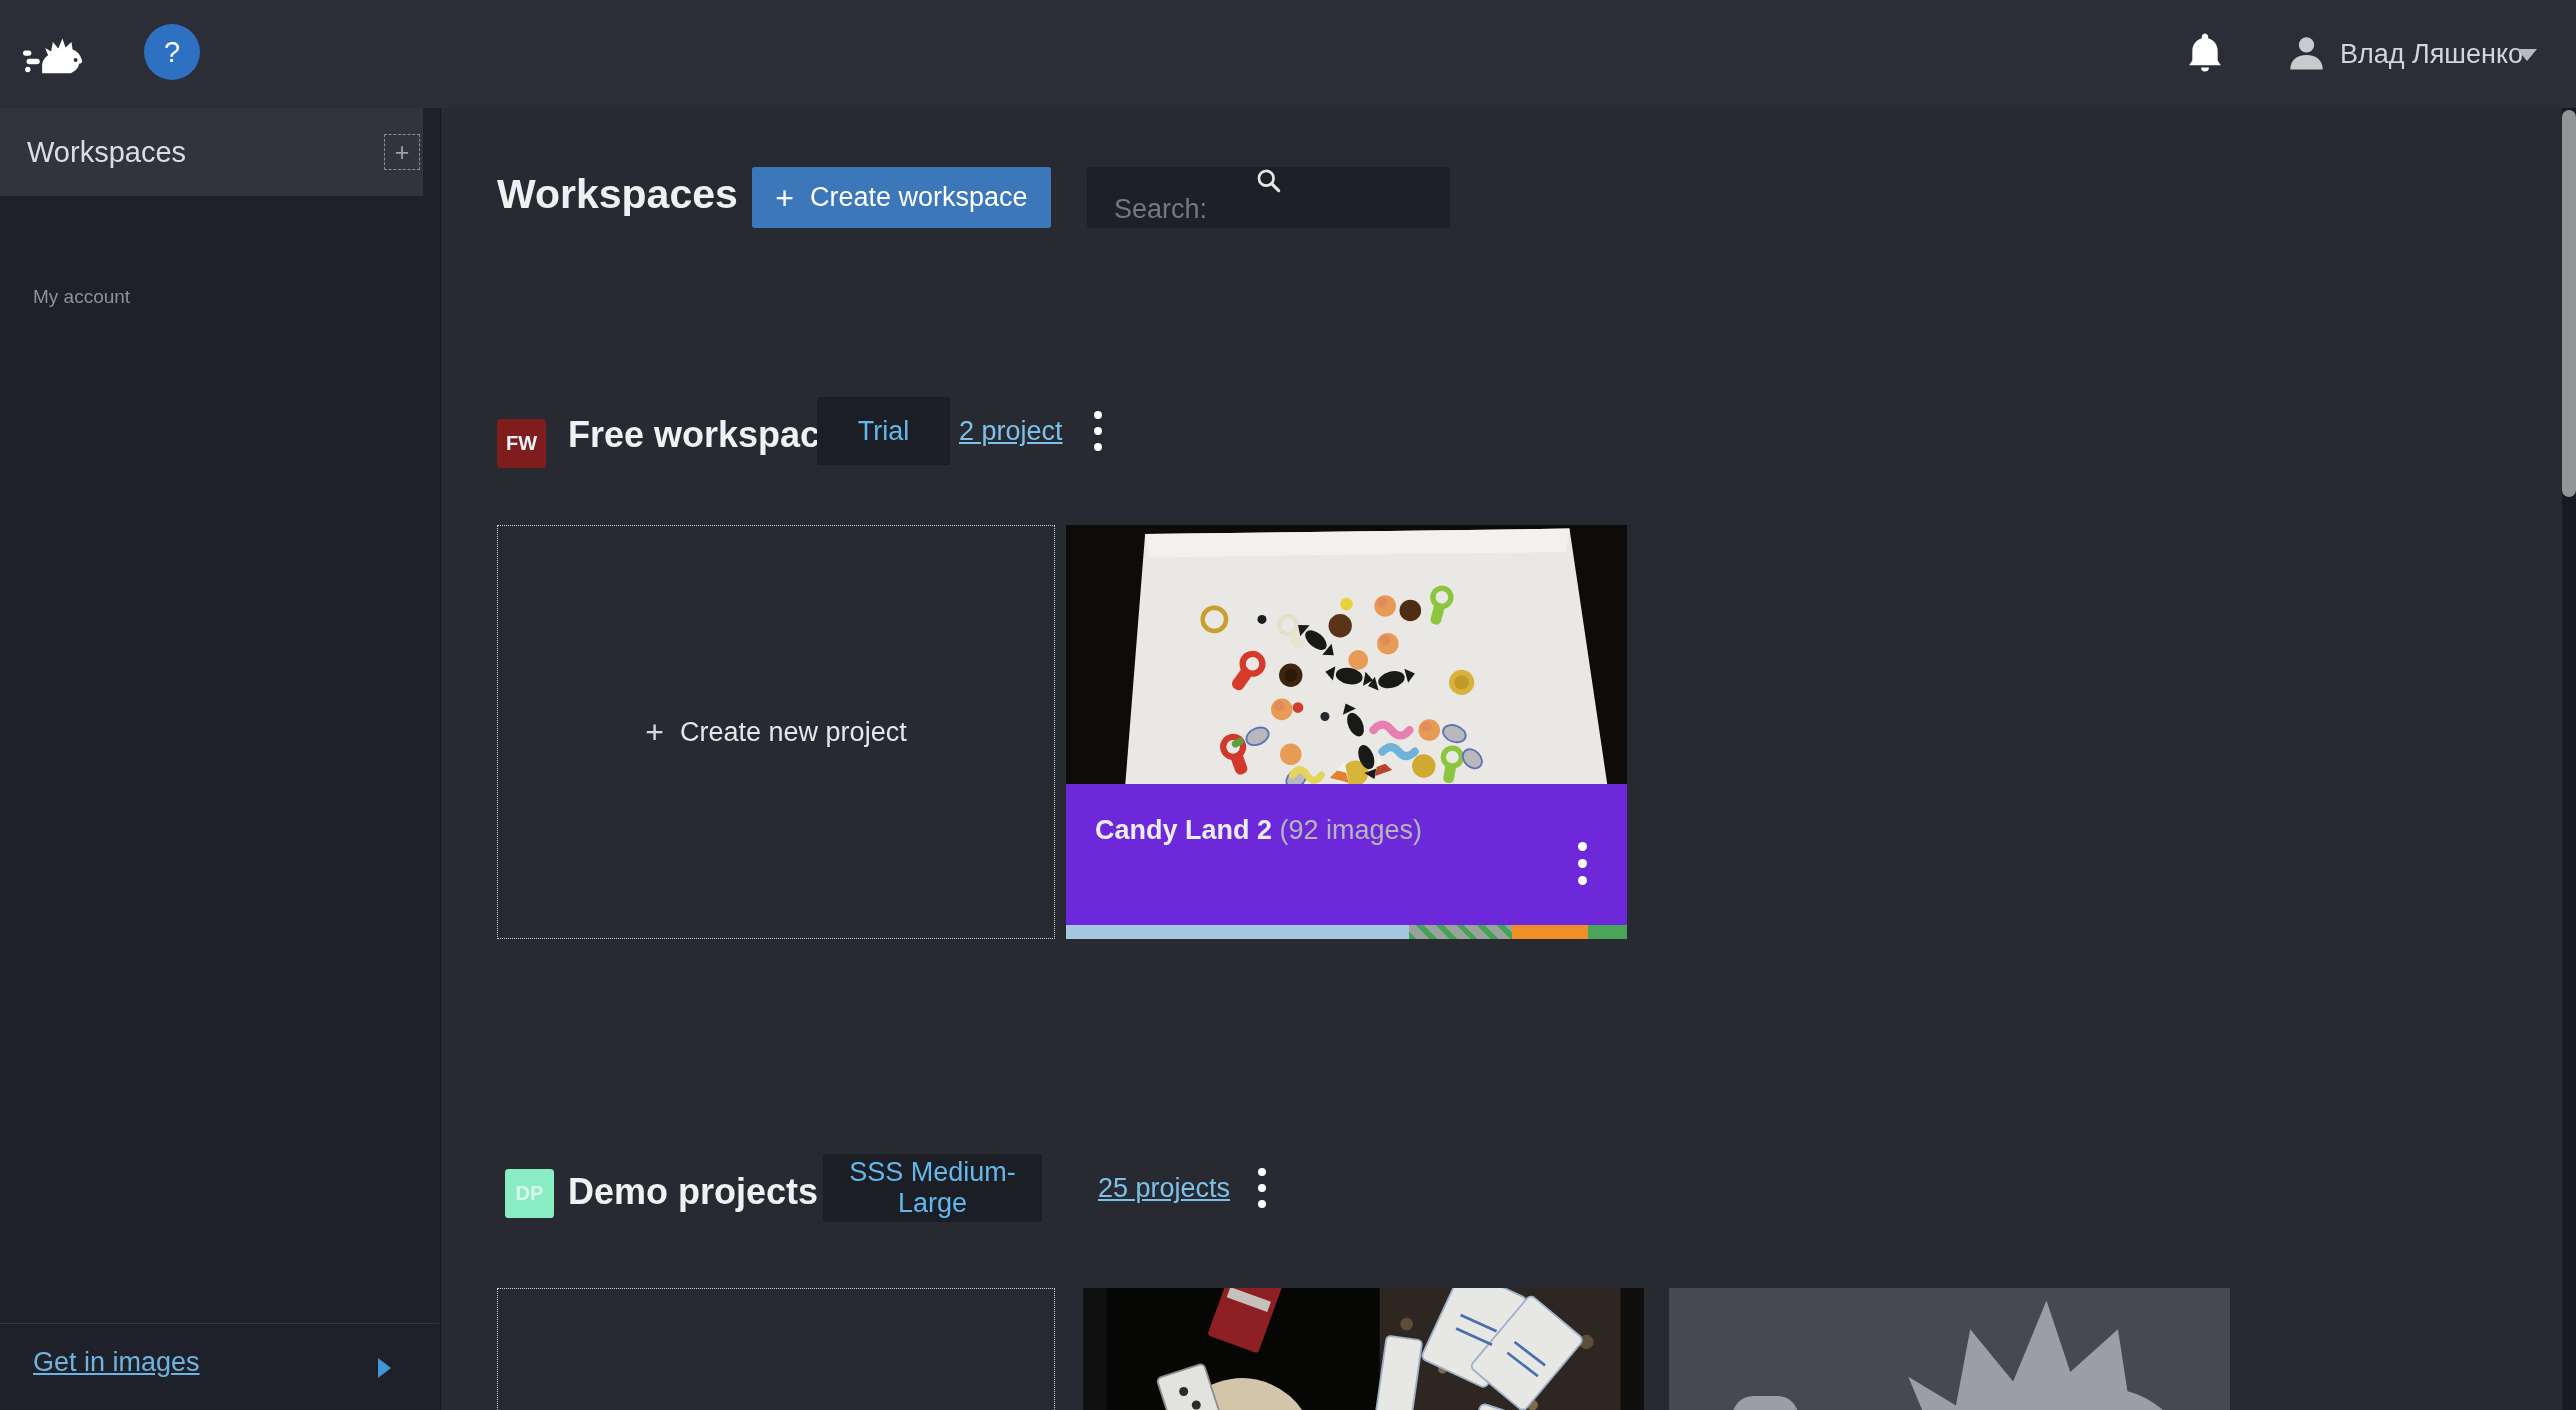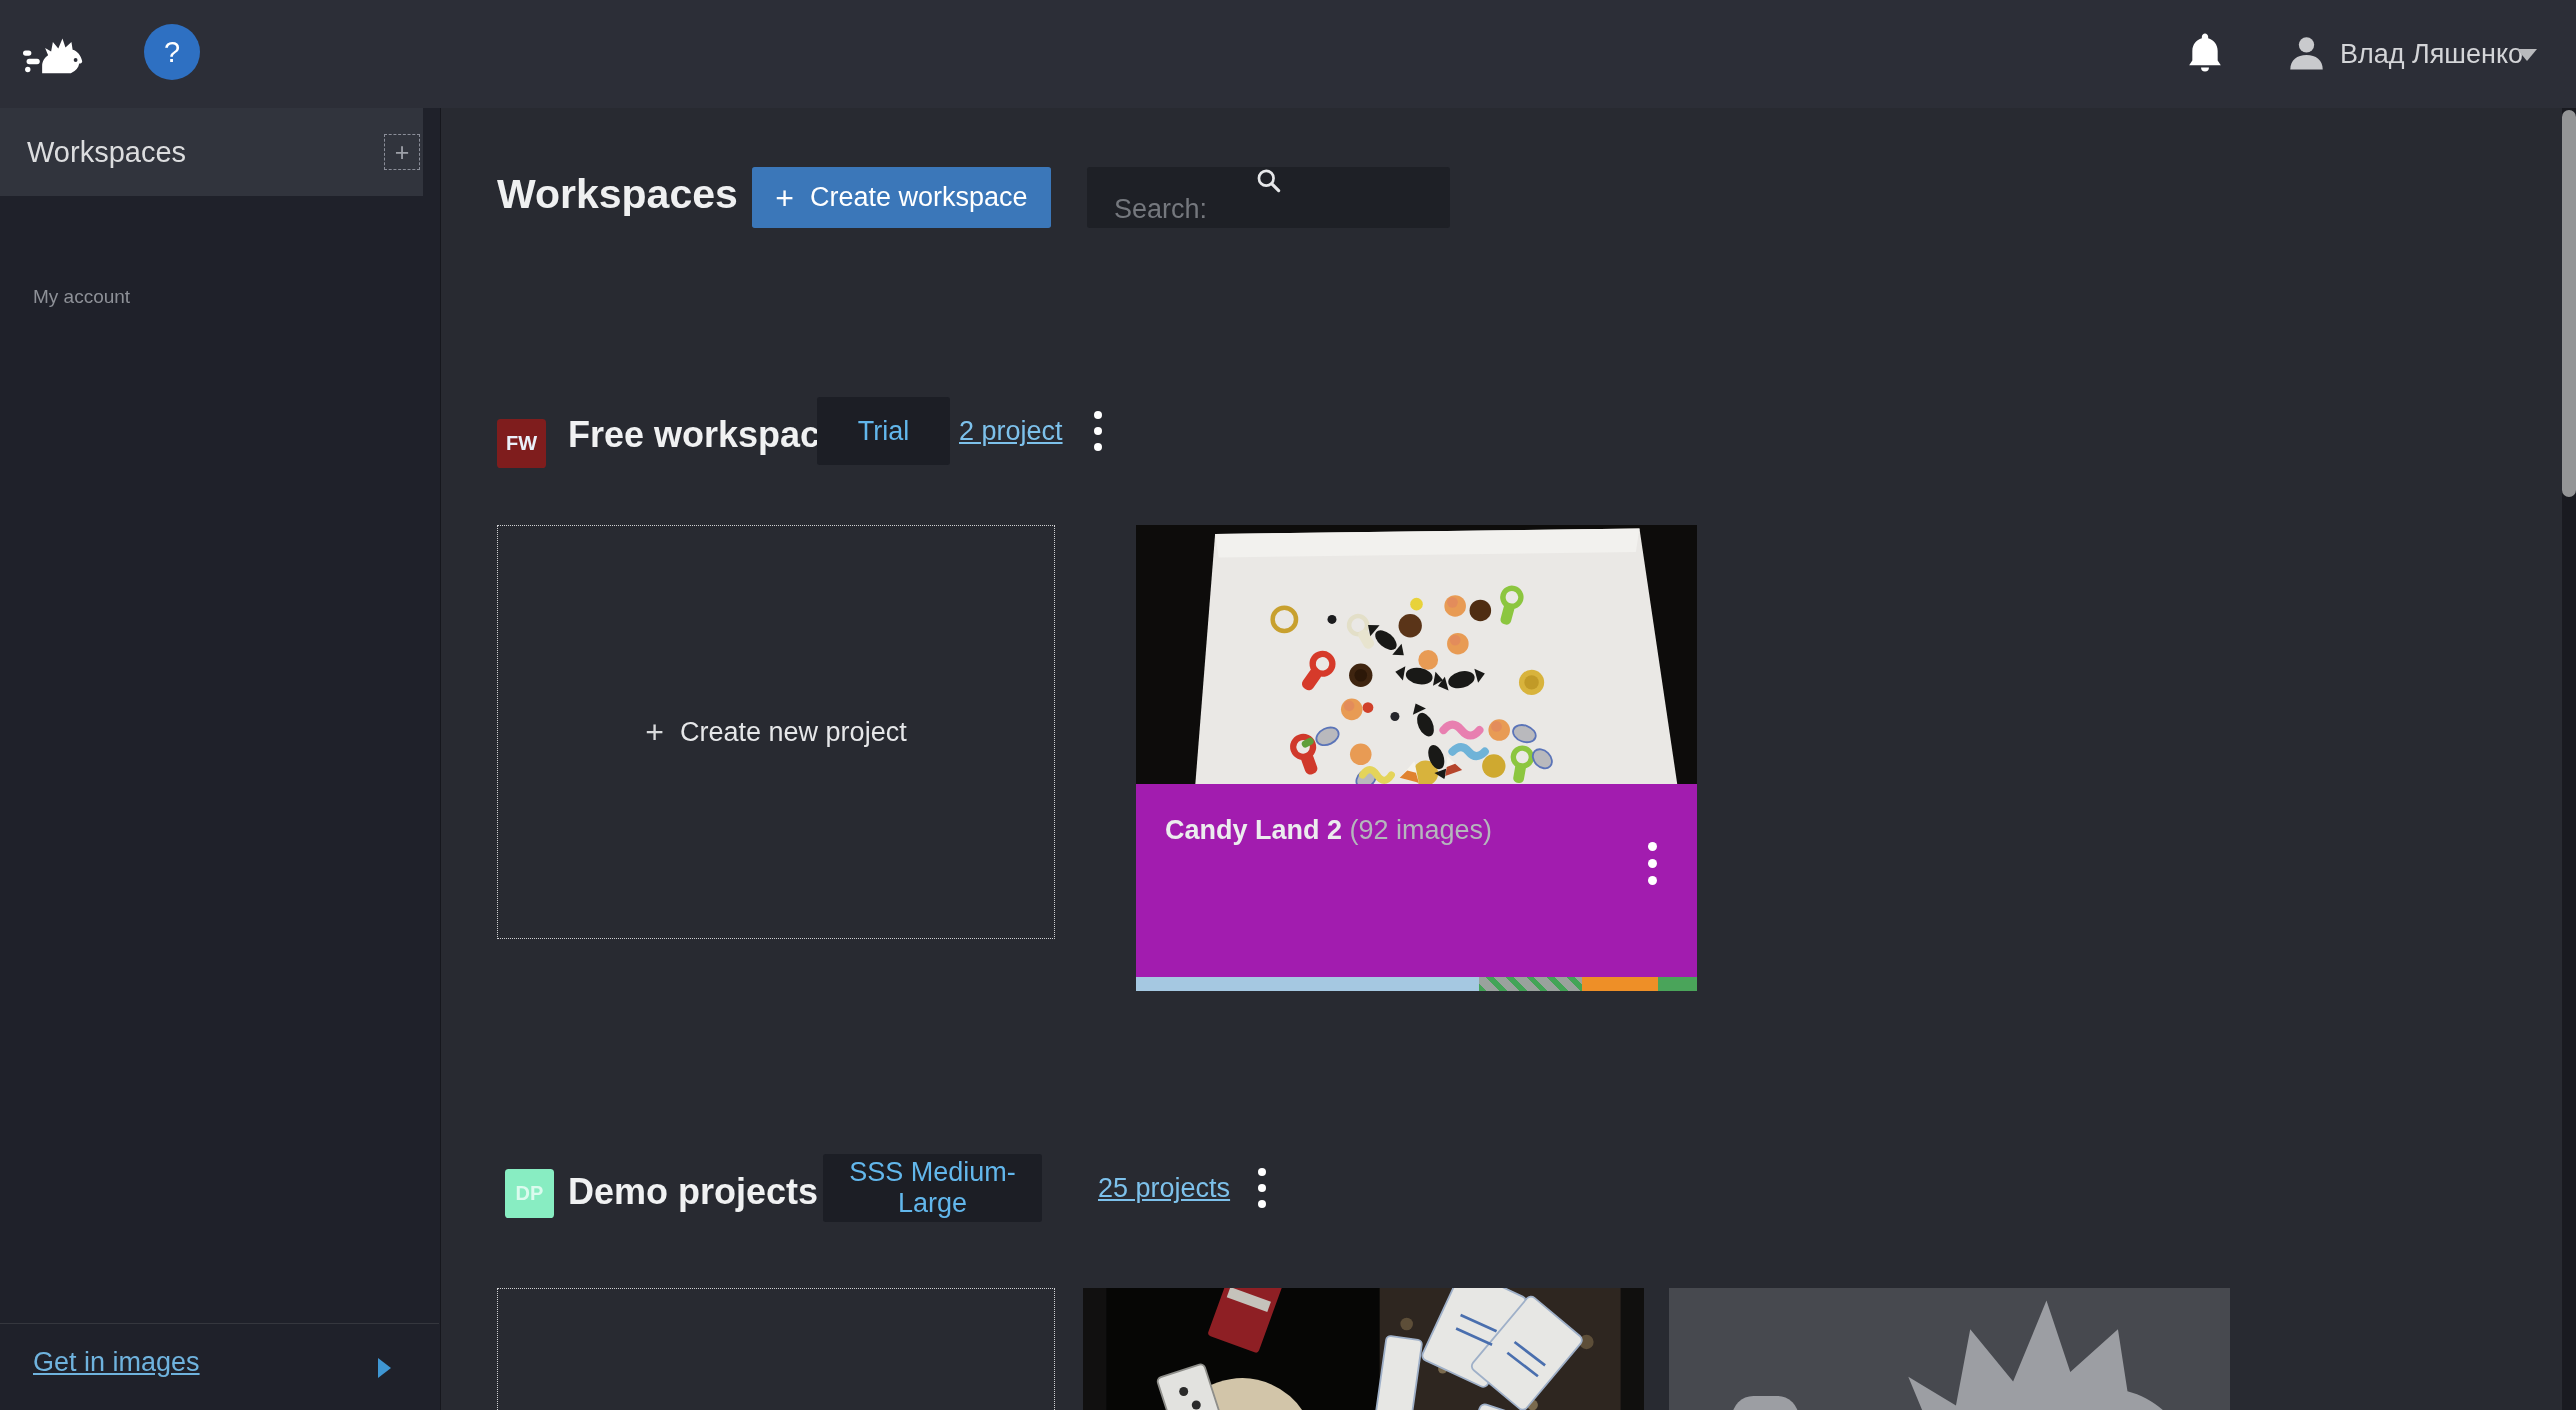--- a/index.html
+++ b/index.html
@@ -64,21 +64,21 @@
     cursor:pointer; font-family:inherit; }
   .proj-link { font-size:27px; color:#7dc1eb; text-decoration:underline; cursor:pointer; }
   .kebab { display:flex; flex-direction:column; gap:8px; cursor:pointer; padding:3.6px; }
   .kebab i { width:8px; height:8px; border-radius:50%; background:#fff; }
 
   
   .card-dotted { width:558px; height:414px; border:1.8px dotted #cfd0d3;
     display:flex; align-items:center; justify-content:center; gap:16px; cursor:pointer; }
   .card-dotted .plus { font-size:32px; font-weight:300; color:#d9dadc; }
   .card-dotted .txt { font-size:27px; color:#e6e7e9; }
-  #candy-card { left:1136px; top:525px; width:561px; height:466px; background:#a21caf;
+  #candy-card { left:1066px; top:525px; width:561px; height:414px; background:#6d28d9;
     cursor:pointer; }
   #candy-img { left:0; top:0; width:561px; height:259px; }
   #candy-title { left:29px; top:290px; font-size:27px; }
   #candy-title b { color:#ecedee; font-weight:700; }
   #candy-title span { color:#b5b7bc; font-weight:400; }
   #candy-kebab { right:36px; top:313px; }
   #candy-kebab i { width:9px; height:9px; }
   #project-progress { left:0; bottom:0; width:561px; height:14.4px; display:flex; }
   #project-progress span { height:100%; display:block; }
 

